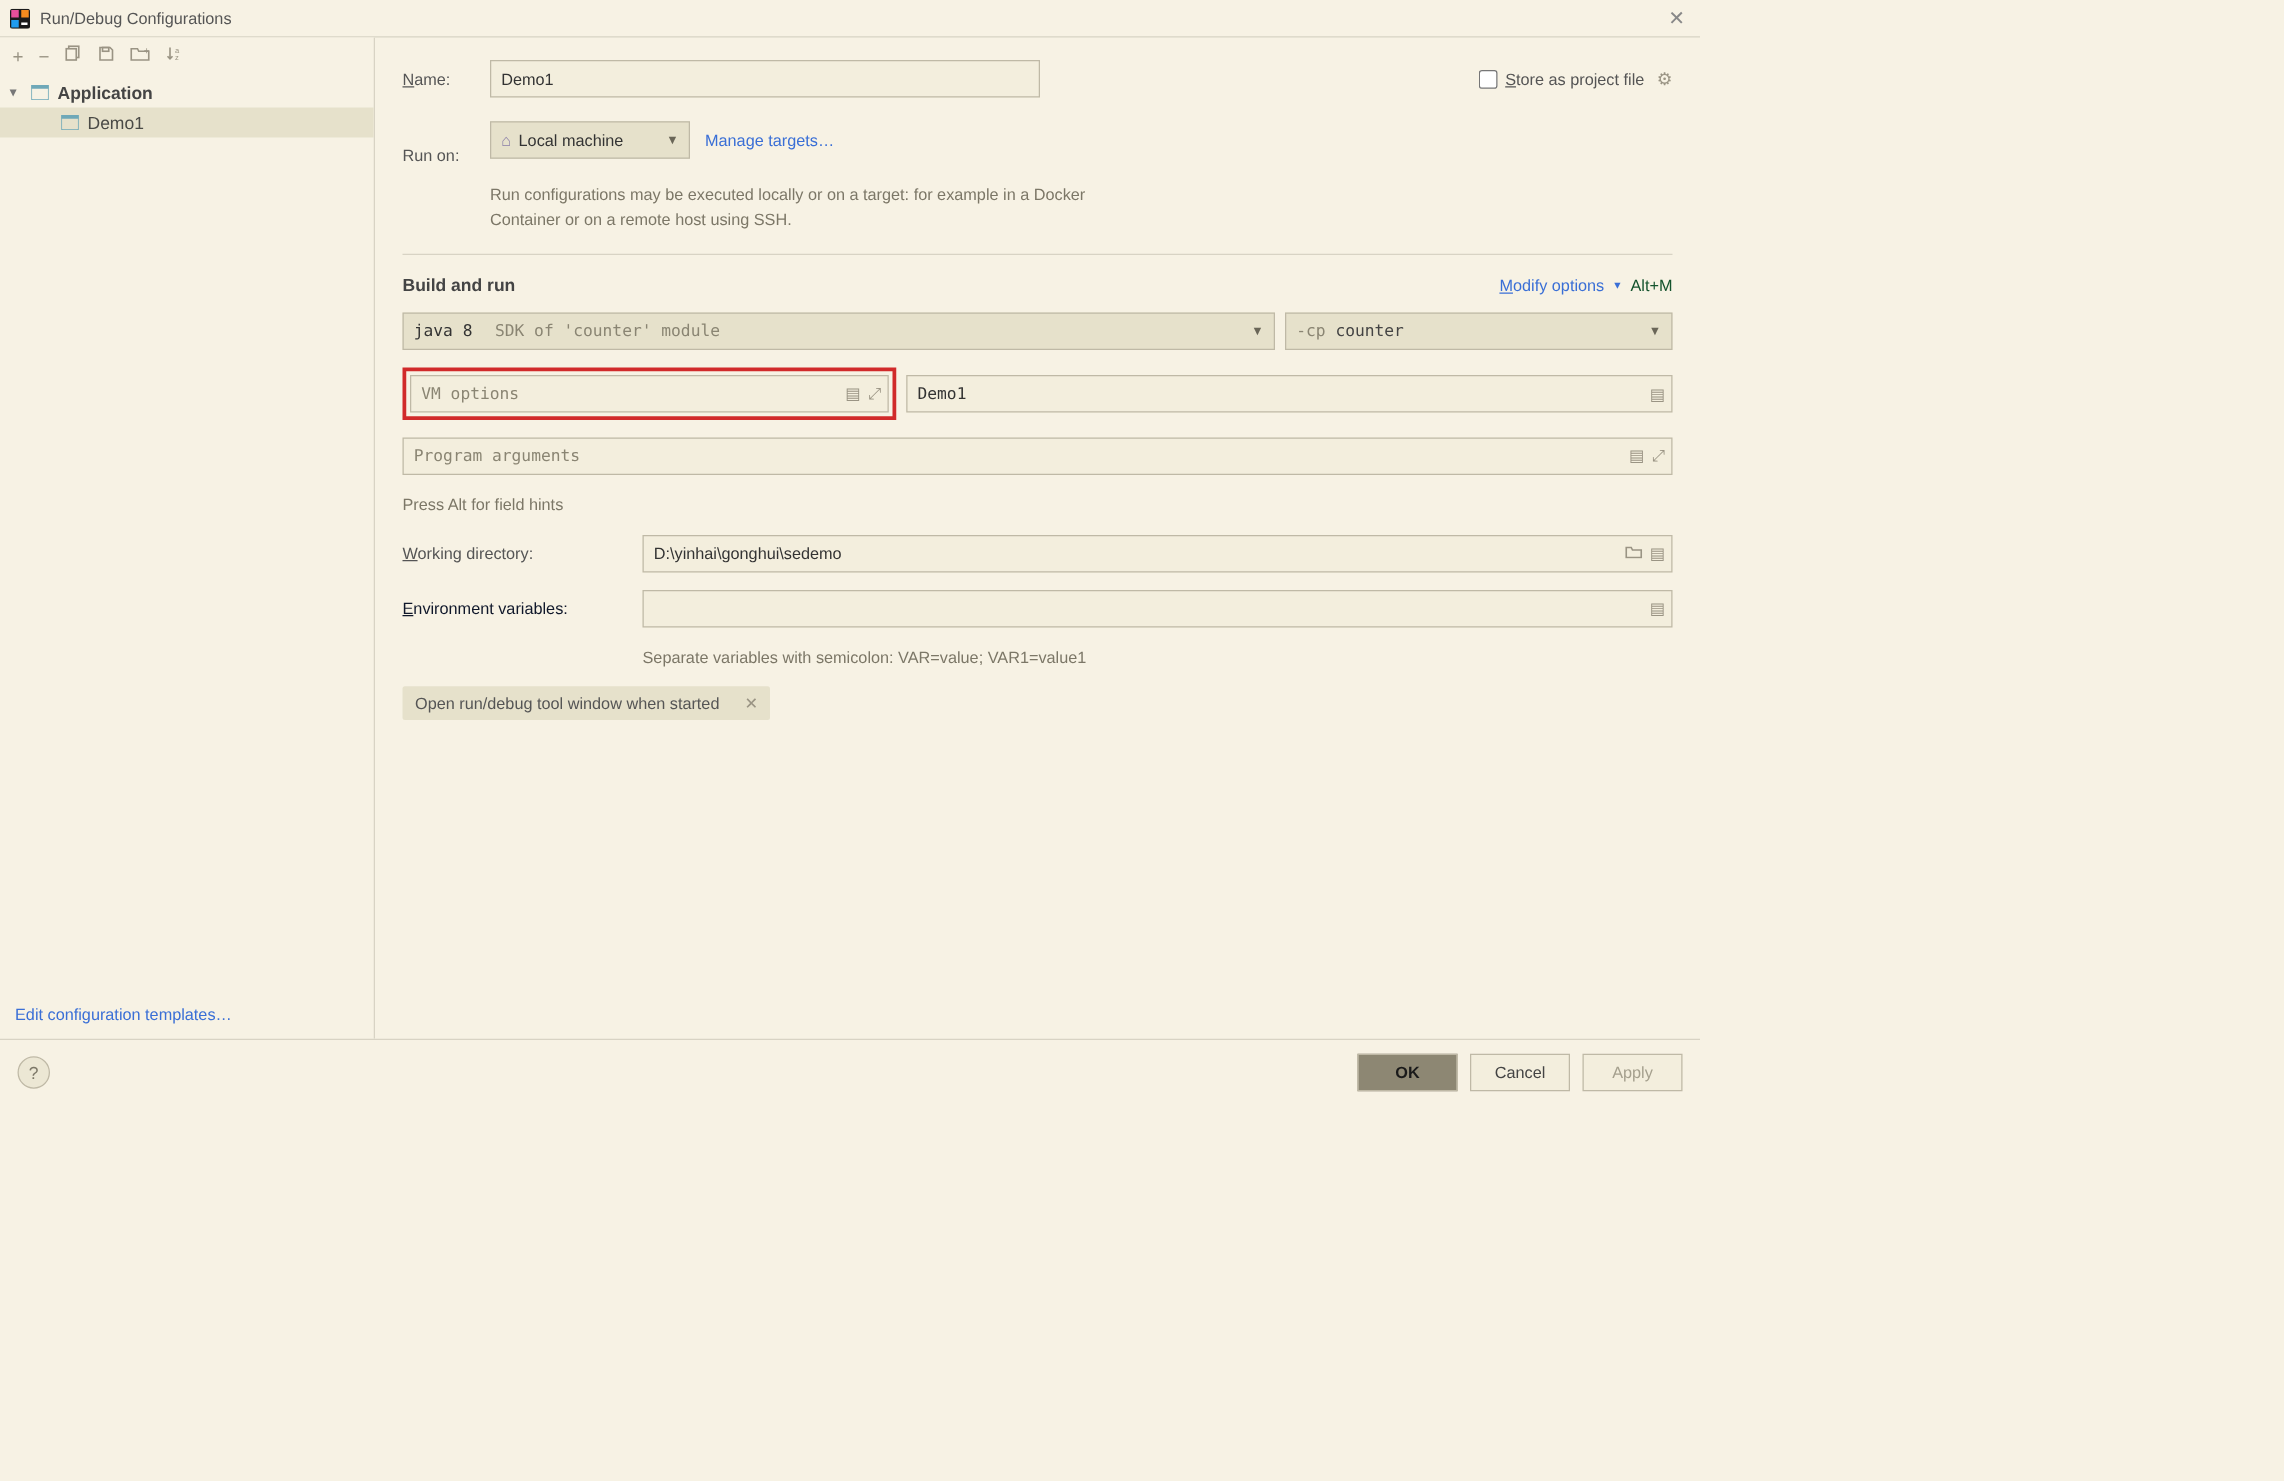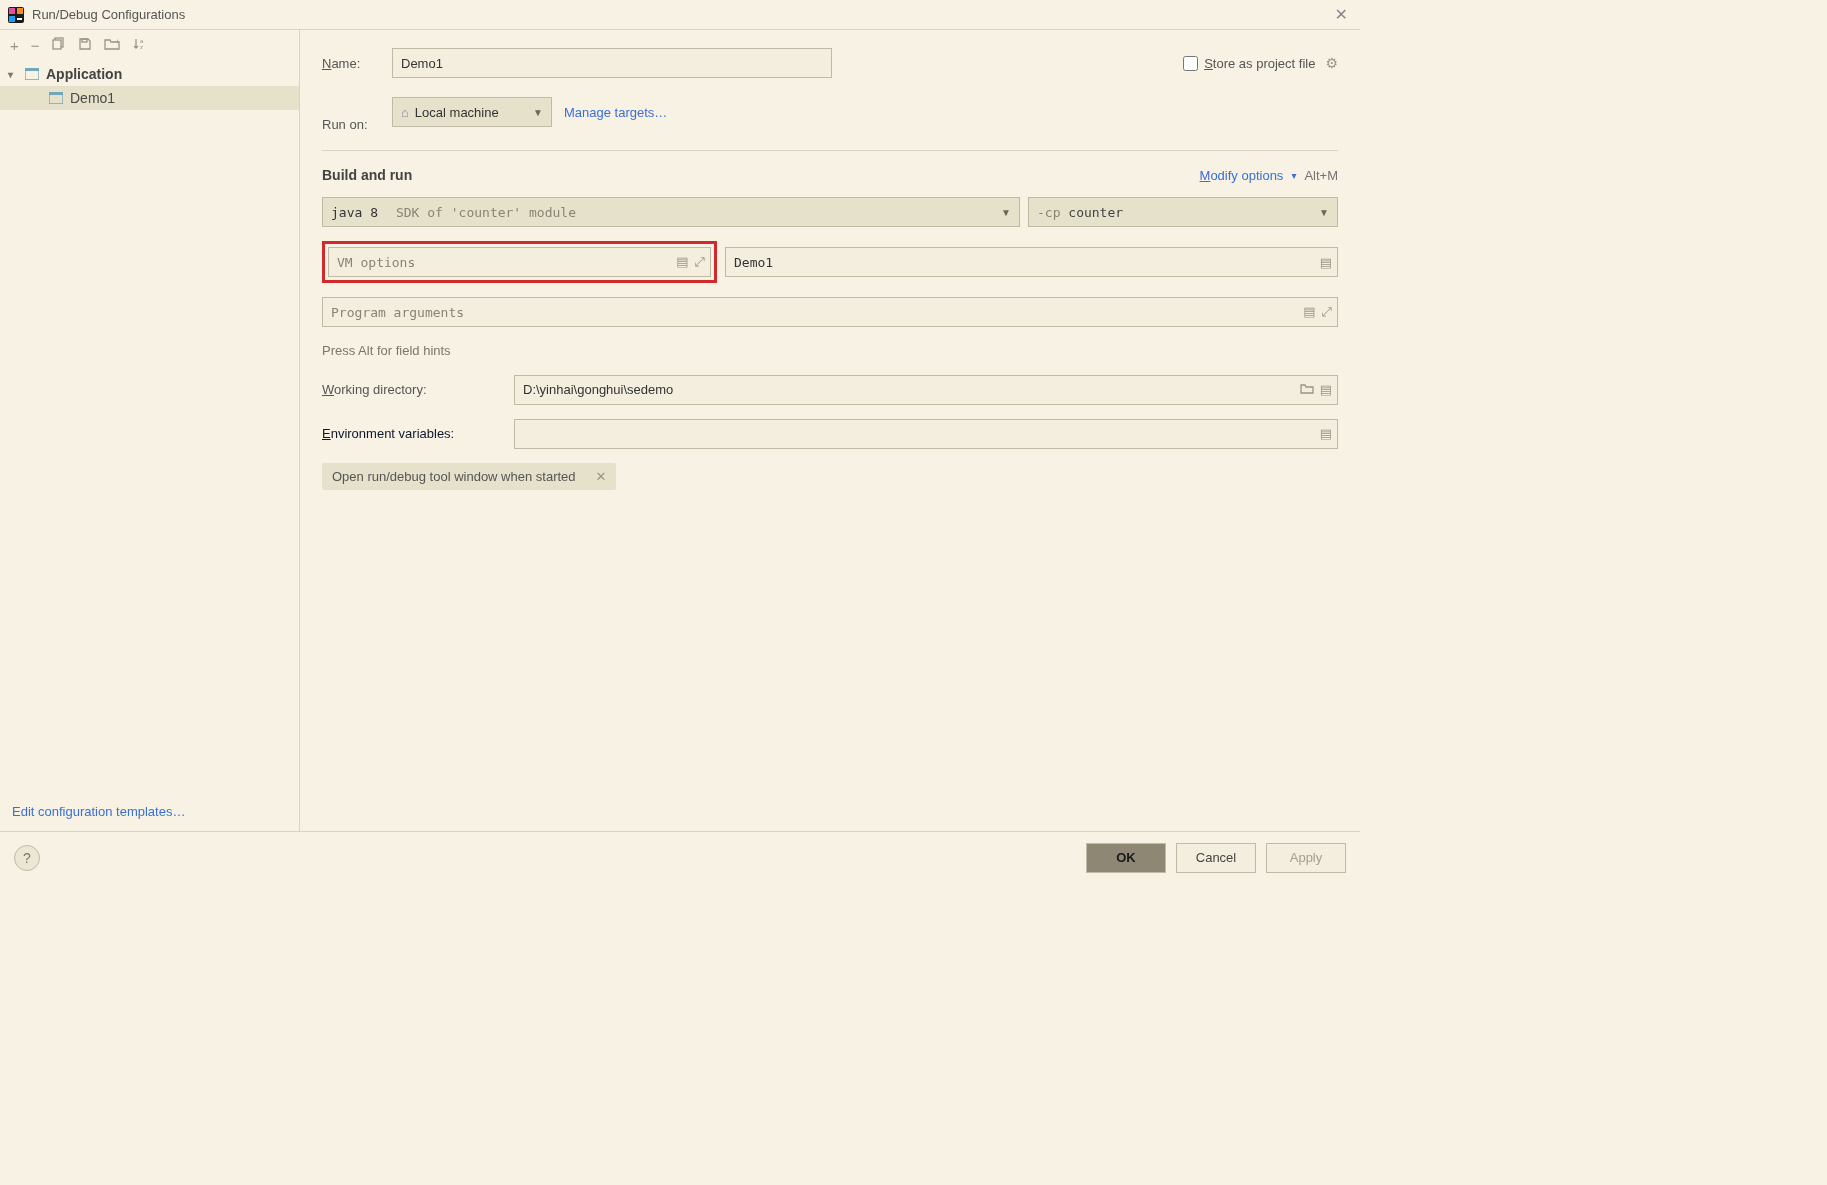--- a/index.html
+++ b/index.html
@@ -109,21 +109,21 @@
     .run-on-dd { width: 160px; }
     .hint { color: #7c7767; font-size: 13px; line-height: 1.5; }
     .indent-hint { margin-left: 70px; max-width: 520px; }
     hr.sep { border: none; border-top: 1px solid #d8d3c4; margin: 4px 0 2px 0; }
     .section-header {
       display: flex; align-items: center; justify-content: space-between;
     }
     .section-title { font-weight: bold; color: #444; font-size: 14px; }
     .modify-group { display: flex; align-items: center; gap: 8px; font-size: 13px; }
     .modify-link { color: #3a6fd6; cursor: pointer; }
-    .shortcut { color: #737373; }
+    .shortcut { color: #14532d; }
     .build-row1, .build-row2, .build-row3 { display: flex; gap: 8px; }
     .sdk-dd { flex: 1; display:flex; align-items:center; justify-content:space-between;}
     .sdk-dd .txt { display:flex; gap:18px; align-items:center; font-family: "Menlo","Consolas",monospace; font-size:13px;}
     .sdk-dd .txt .gray{ color:#8a8573;}
     .cp-dd { width: 310px; display:flex; align-items:center; justify-content:space-between;}
     .cp-dd .txt { font-family: "Menlo","Consolas",monospace; font-size:13px; color:#444;}
     .cp-dd .txt .gray{ color:#8a8573;}
     .field-wrap {
       position: relative;
       display: flex;
@@ -285,20 +285,21 @@
       <div class="dropdown run-on-dd">
         <span class="dd-label">
           <span style="color:#8a7fa8;">⌂</span>
           <span>Local machine</span>
         </span>
         <span class="caret">▼</span>
       </div>
       <span class="link">Manage targets…</span>
     </div>
 
+    <div class="hint indent-hint">Run configurations may be executed locally or on a target: for example in a Docker Container or on a remote host using SSH.</div>
 
     <hr class="sep">
 
     <div class="section-header">
       <span class="section-title">Build and run</span>
       <span class="modify-group">
         <span class="modify-link"><span class="underline-letter">M</span>odify options</span>
         <span style="color:#3a6fd6; font-size:10px;">▾</span>
         <span class="shortcut">Alt+M</span>
       </span>
@@ -369,20 +370,21 @@
     <div class="row env">
       <span class="label"><span class="underline-letter">E</span>nvironment variables:</span>
       <div class="field-wrap env-wrap">
         <input class="inner" style="font-family: inherit;" value="">
         <span class="trail-icons">
           <span>▤</span>
         </span>
       </div>
     </div>
 
+    <div class="hint" style="margin-left:192px;">Separate variables with semicolon: VAR=value; VAR1=value1</div>
 
     <div>
       <span class="chip">
         <span>Open run/debug tool window when started</span>
         <span class="chip-x">✕</span>
       </span>
     </div>
   </div>
 </div>
 

